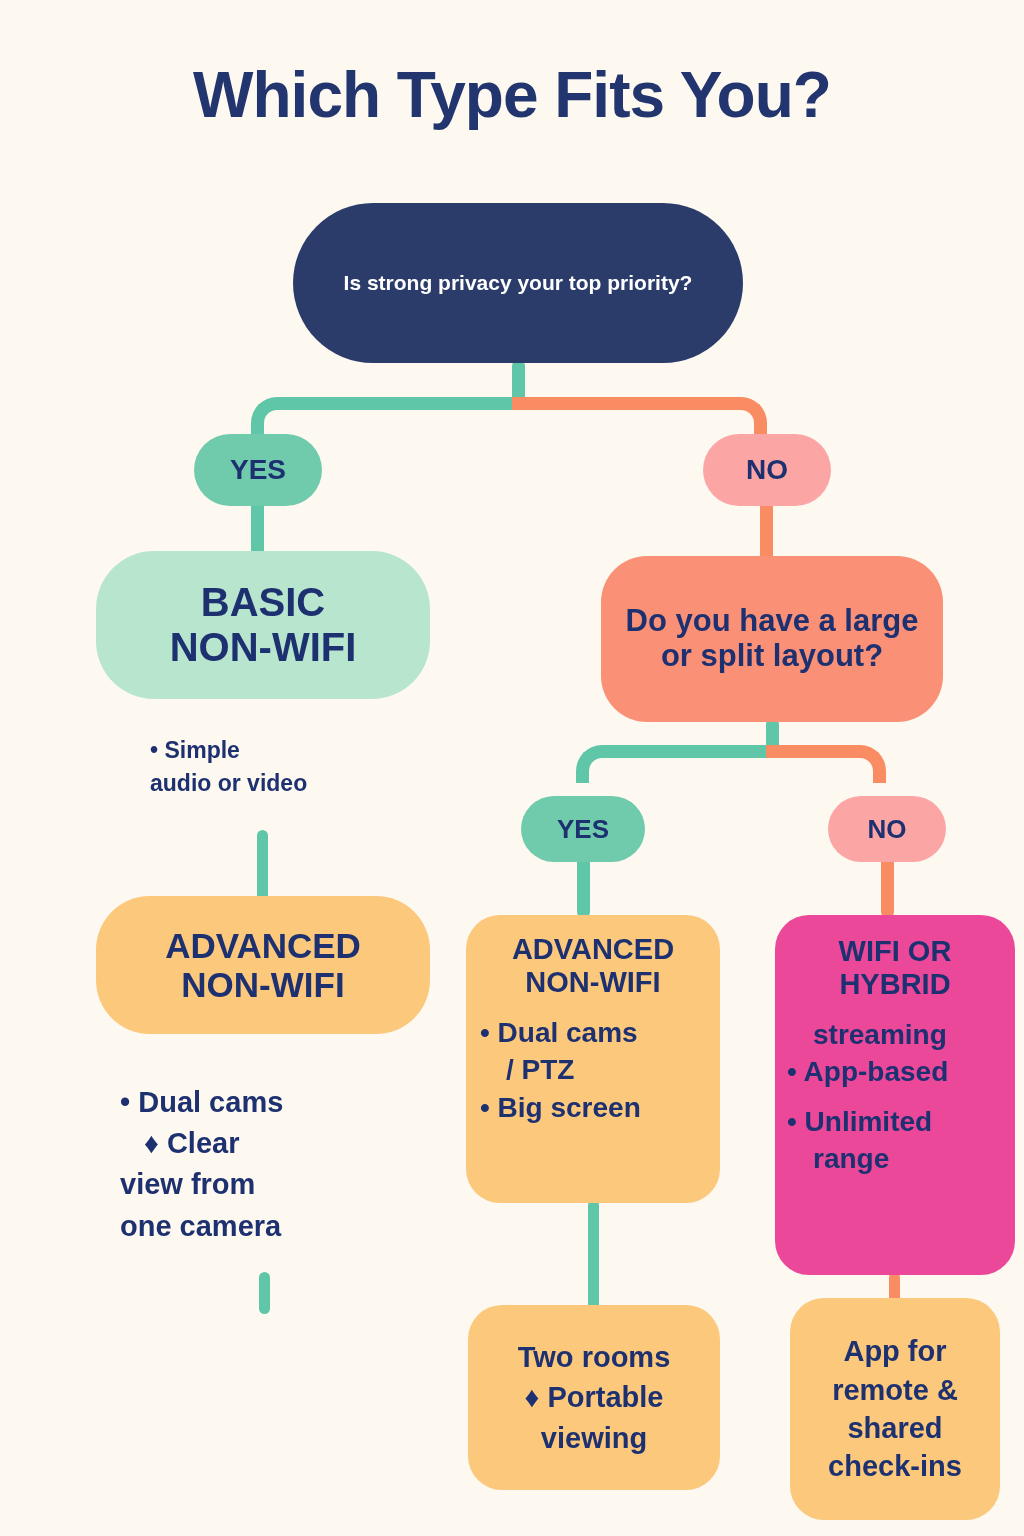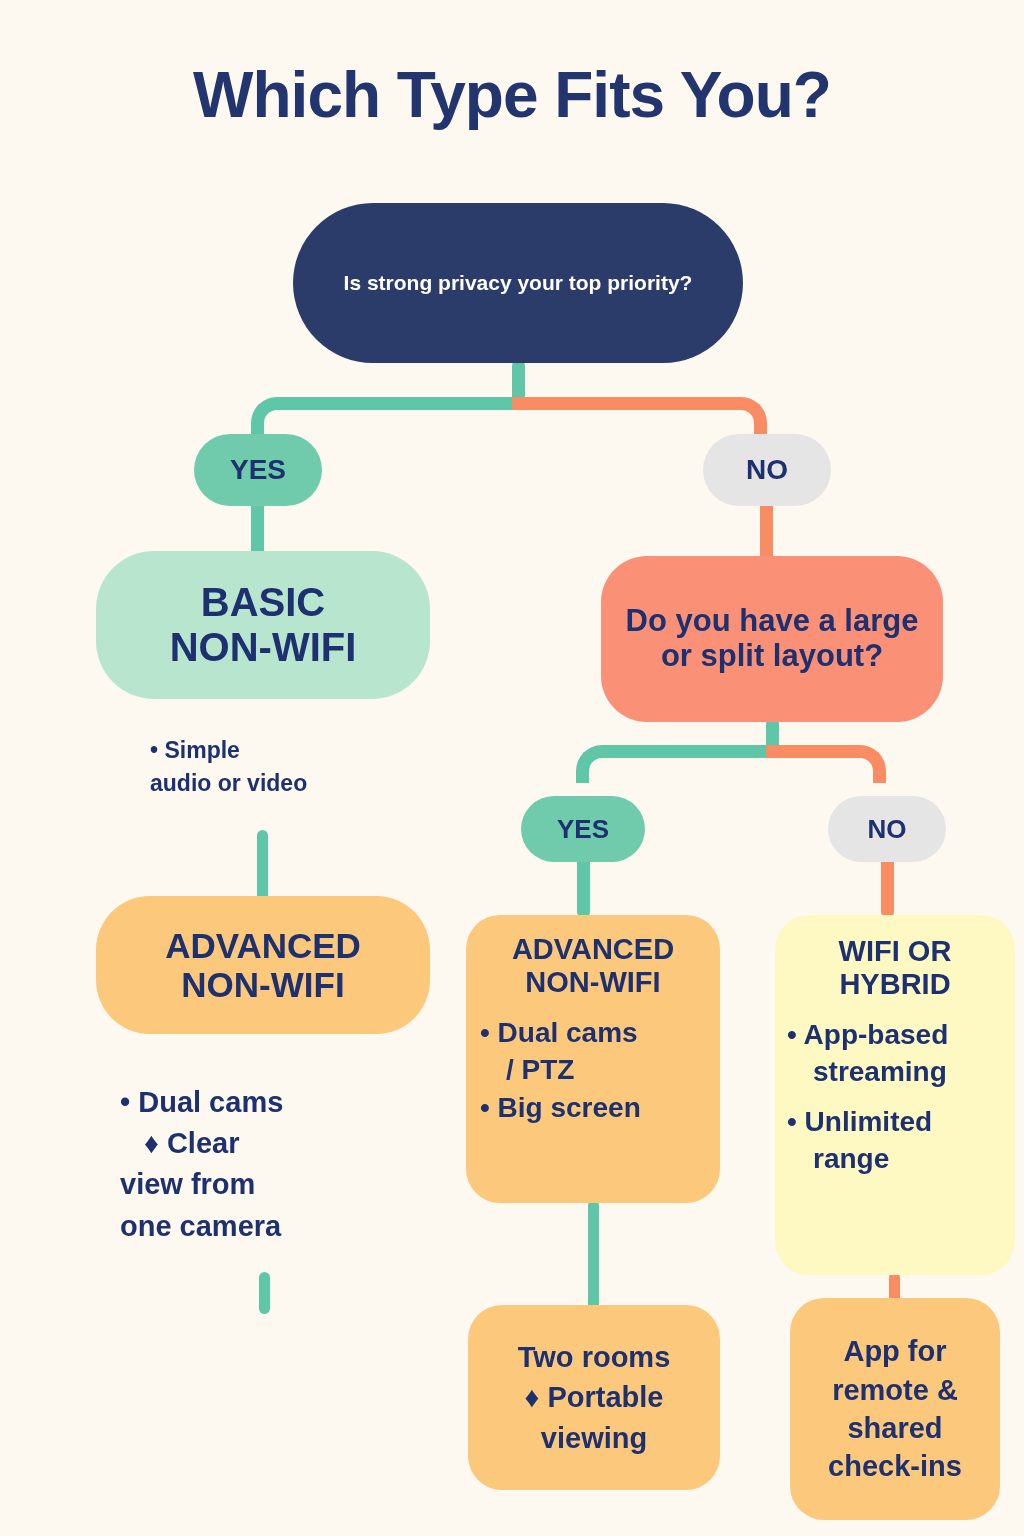--- a/index.html
+++ b/index.html
@@ -86,21 +86,21 @@
     position: absolute;
     display: flex;
     align-items: center;
     justify-content: center;
     font-weight: bold;
     color: #1D3070;
     z-index: 4;
     border-radius: 50px;
   }
   .branch-yes { background: #6FCBAB; }
-  .branch-no  { background: #e5e5e5; }
+  .branch-no  { background: #fca5a5; }
 
   .yes1 { left: 194px; top: 434px; width: 128px; height: 72px; font-size: 28px; }
   .no1  { left: 703px; top: 434px; width: 128px; height: 72px; font-size: 28px; }
   .yes2 { left: 521px; top: 796px; width: 124px; height: 66px; font-size: 26px; }
   .no2  { left: 828px; top: 796px; width: 118px; height: 66px; font-size: 26px; }
 
   
   .basic-box {
     left: 96px; top: 551px; width: 334px; height: 148px;
     background: #B8E5CE; border-radius: 58px;
@@ -112,21 +112,21 @@
     font-size: 35px; font-weight: bold; line-height: 1.16;
   }
   .adv-mid-box {
     left: 466px; top: 915px; width: 254px; height: 288px;
     background: #FBC87C; border-radius: 34px;
     padding: 18px 14px 16px;
     justify-content: flex-start;
   }
   .wifi-box {
     left: 775px; top: 915px; width: 240px; height: 360px;
-    background: #fef9c3; border-radius: 34px;
+    background: #ec4899; border-radius: 34px;
     padding: 20px 12px 16px;
     justify-content: flex-start;
   }
 
   .inbox-title {
     font-size: 29px; font-weight: bold; line-height: 1.15;
     margin-bottom: 14px; text-align: center; width: 100%;
   }
 
   
@@ -299,26 +299,26 @@
   </div>
 
   <div class="conn v-teal" style="left:588px; top:1200px; width:11px; height:112px;"></div>
 
   <div class="node wifi-box">
     <div class="inbox-title">
       <span>WIFI OR</span><br>
       <span>HYBRID</span>
     </div>
     <div class="bullets">
+      <span class="bullet-line indent">
+        <span>streaming</span>
+      </span>
       <span class="bullet-line">
         <span>•</span>
         <span>App-based</span>
-      </span>
-      <span class="bullet-line indent">
-        <span>streaming</span>
       </span>
       <span class="bullet-line" style="display:block;height:12px;"></span>
       <span class="bullet-line">
         <span>•</span>
         <span>Unlimited</span>
       </span>
       <span class="bullet-line indent">
         <span>range</span>
       </span>
     </div>

